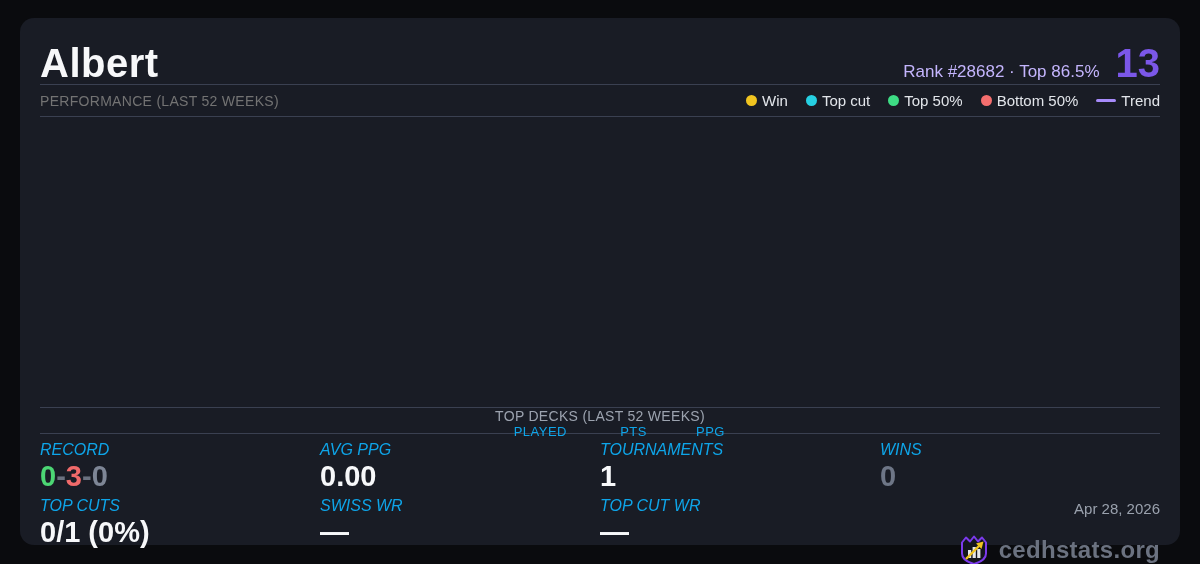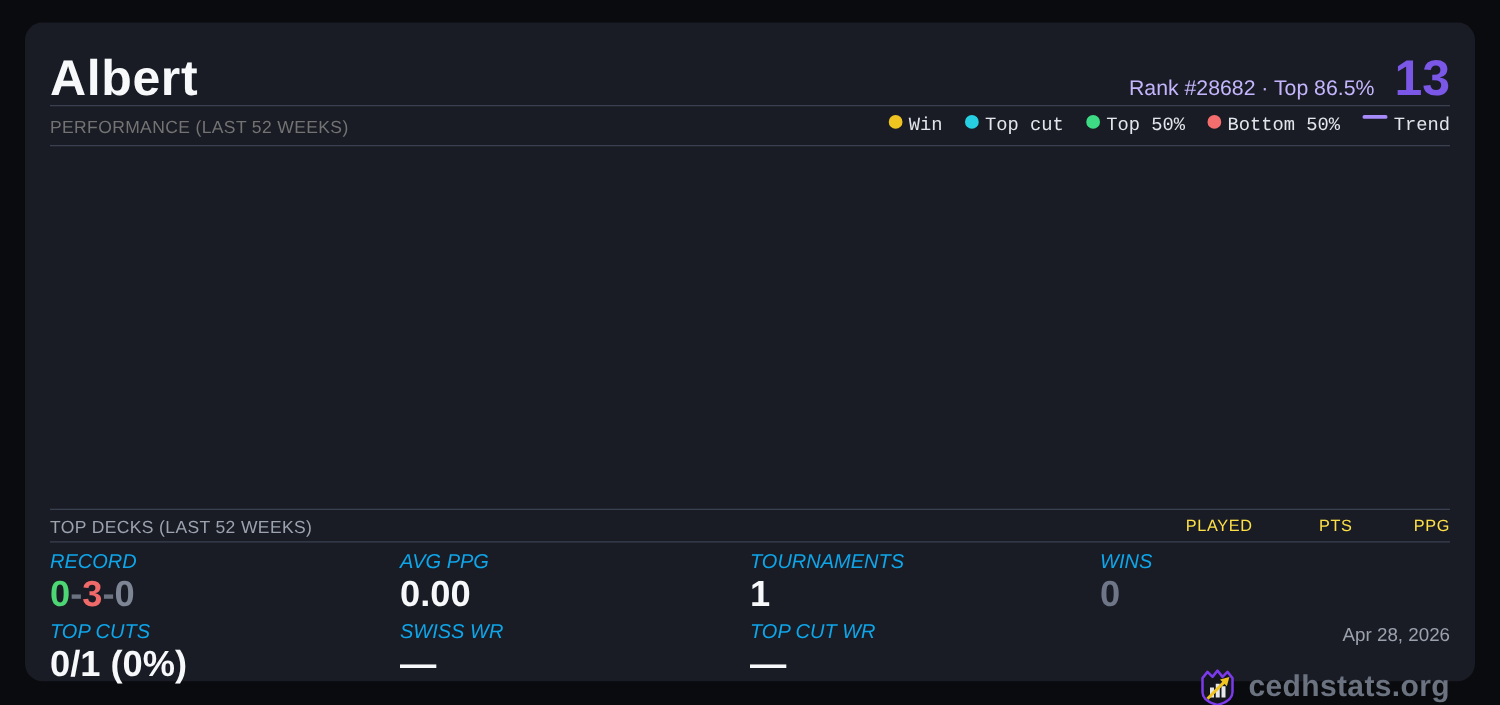--- a/index.html
+++ b/index.html
@@ -23,27 +23,27 @@
     padding-top:24px;
   }
   .title { font-size:40px; font-weight:bold; color:#f7f8fa; letter-spacing:0.5px; }
   .header-right { display:flex; align-items:baseline; gap:16px; }
   .rank-text { color:#c4b5fd; font-size:17px; }
   .big-num { font-size:40px; font-weight:bold; }
   .divider { height:1px; background:#3a4051; width:100%; }
   .perf-row { height:31px; display:flex; justify-content:space-between; align-items:center; }
   .section-title { color:#737373; font-size:14px; letter-spacing:0.3px; }
   .legend { display:flex; align-items:center; gap:18px; }
-  .legend-item { display:flex; gap:5px; color:#e2e5ea; font-size:15px;font-family:Liberation Mono, monospace; }
+  .legend-item { display:flex; align-items:center; gap:5px; color:#e2e5ea; font-size:15px; }
   .dot { width:11px; height:11px; border-radius:50%; flex:none; }
   .line-swatch { width:20px; height:3px; border-radius:2px; flex:none; }
   .chart-area { height:290px; }
-  .topdecks-row { height:25px; display:flex; justify-content:space-between; align-items:center; }
+  .topdecks-row { height:25px; display:flex; justify-content:space-between; align-items:center;flex-direction:column; }
   .topdecks-title { color:#9ca3af; font-size:14px; letter-spacing:0.3px; }
-  .cols { display:flex; color:#fde047; font-size:13px; letter-spacing:0.5px; }
+  .cols { display:flex; color:#0ea5e9; font-size:13px; letter-spacing:0.5px; }
   .col-played { width:92px; text-align:right; }
   .col-pts    { width:80px; text-align:right; }
   .col-ppg    { width:78px; text-align:right; }
   .stats {
     padding-top:7px;
     display:grid;
     grid-template-columns:repeat(4, 1fr);
     grid-template-rows:auto auto;
   }
   .stat-cell { padding-bottom:1px; }

